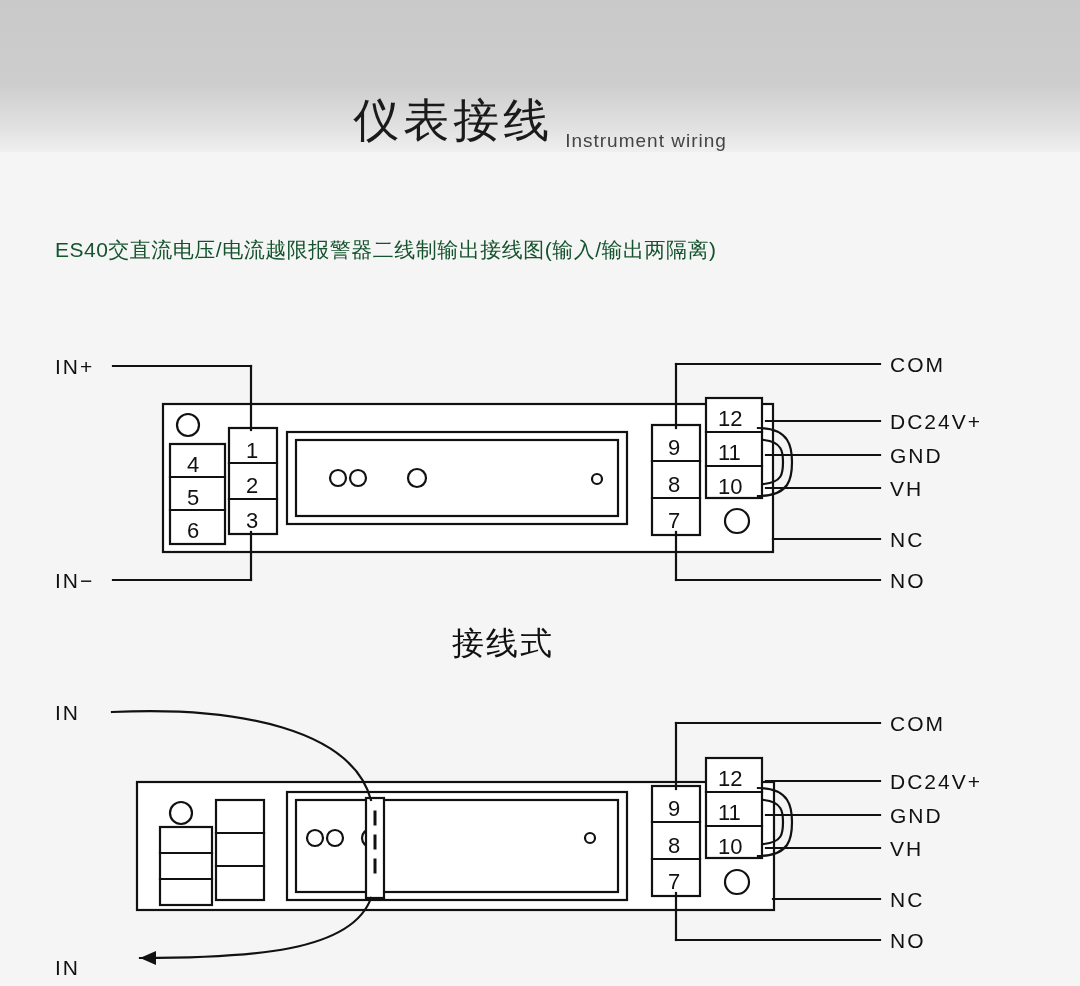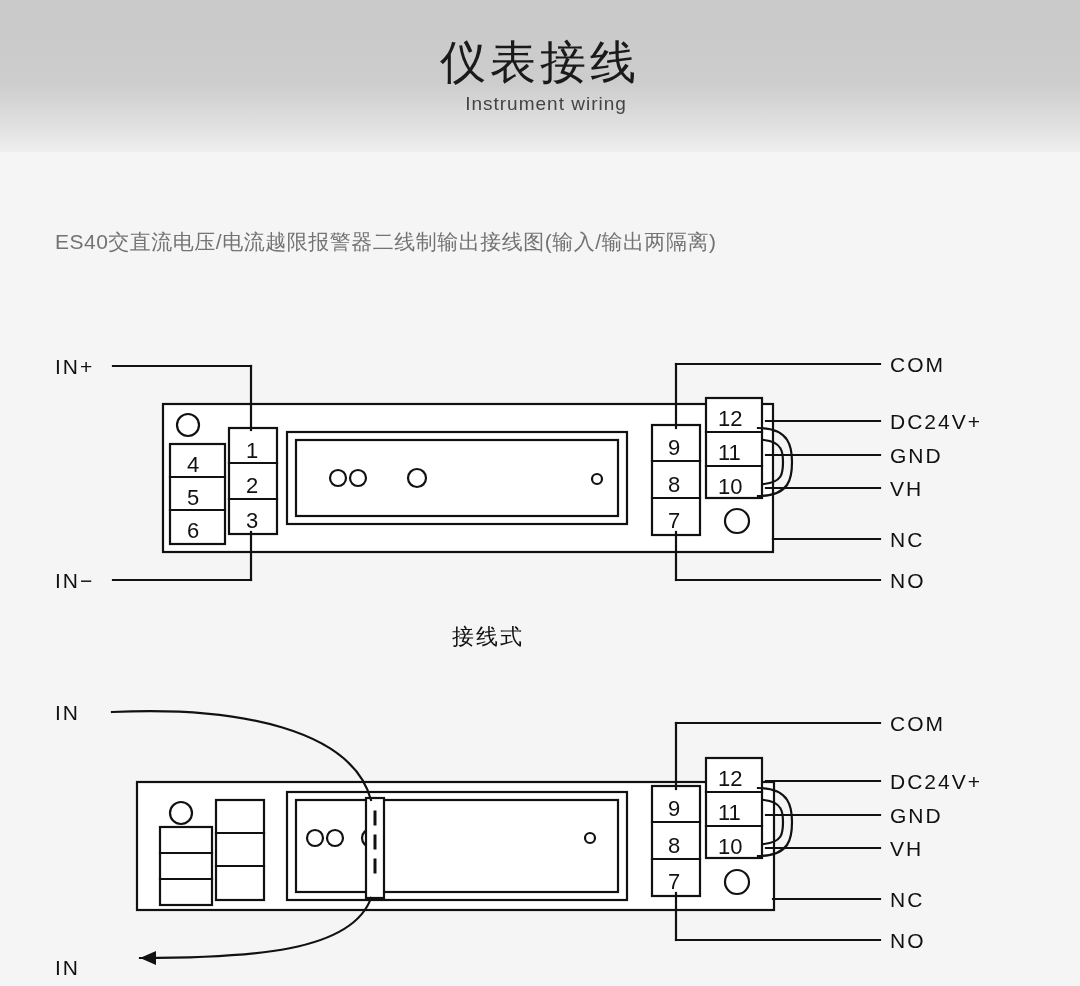--- a/index.html
+++ b/index.html
@@ -14,54 +14,54 @@
     font-family: "Liberation Sans", sans-serif;
     overflow: hidden;
   }
   .banner {
     position: absolute;
     left: 0; top: 0;
     width: 1080px;
     height: 152px;
     background: linear-gradient(to bottom, #c9c9c9 0%, #cdcdcd 55%, #e2e2e2 85%, #efefef 100%);
     display: flex;
-    flex-direction: column;
-    align-items: center;
+    flex-direction: row;
+    align-items: flex-end;
     justify-content: center;
   }
   .banner-title {
     font-size: 46px;
     color: #1a1a1a;
     letter-spacing: 4px;
     font-weight: 400;
     line-height: 1.1;
     margin-bottom: 6px;
   }
   .banner-sub {
     font-size: 19px;
     color: #444;
     letter-spacing: 1px;
     margin-left: 12px;
   }
 
   .caption {
     position: absolute;
     left: 55px;
-    top: 228px;
+    top: 236px;
     font-size: 21px;
-    color: #737373;
+    color: #14532d;
     letter-spacing: 0.5px;
     white-space: nowrap;
   }
 
   .section-title {
     position: absolute;
     left: 452px;
     top: 622px;
-    font-size: 22px;
+    font-size: 32px;
     color: #111;
     letter-spacing: 2px;
   }
 
   svg.diagram {
     position: absolute;
     left: 0;
     top: 0;
     width: 1080px;
     height: 986px;

